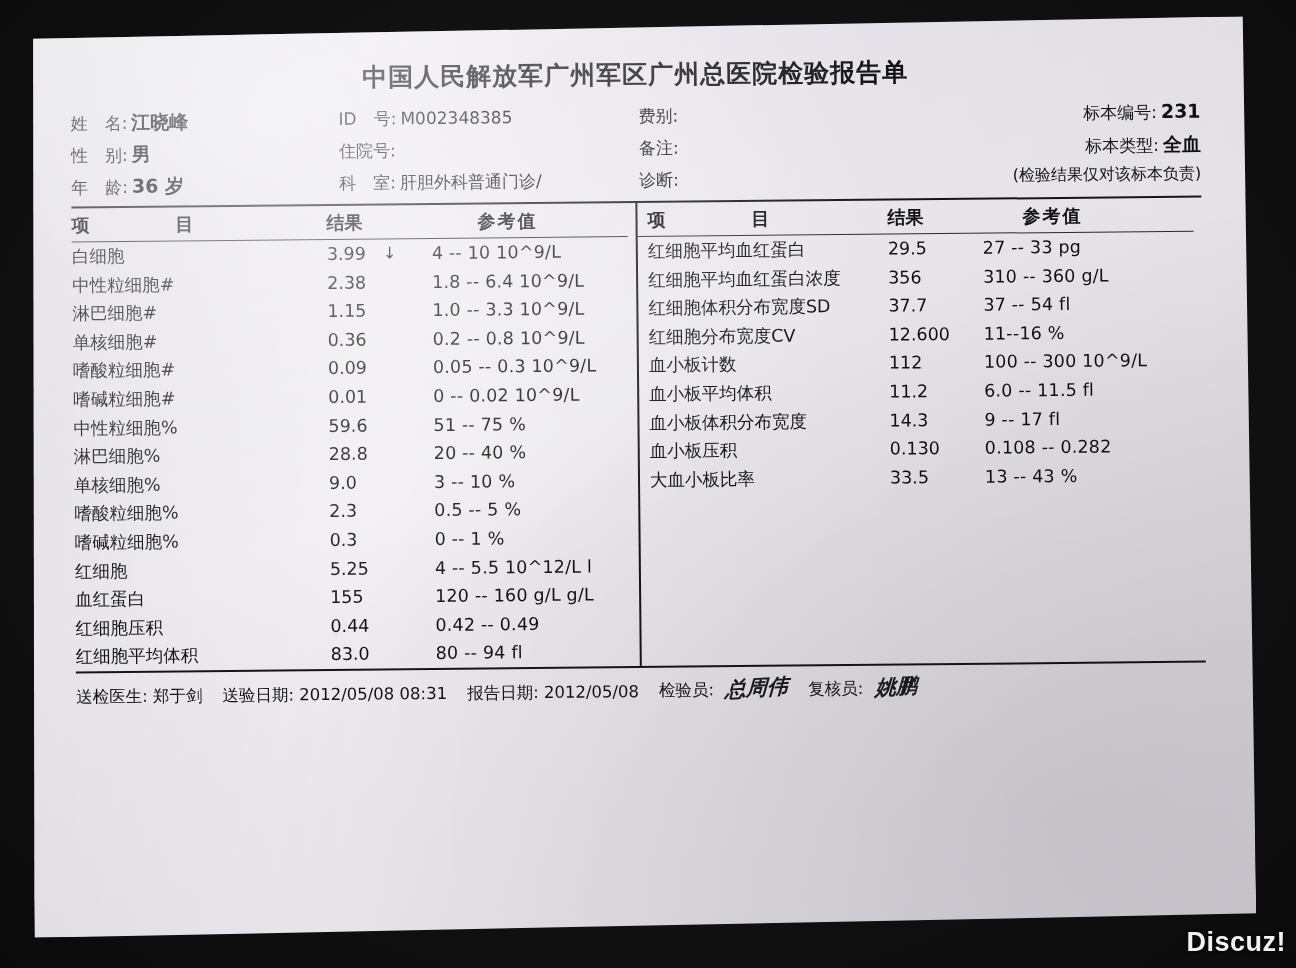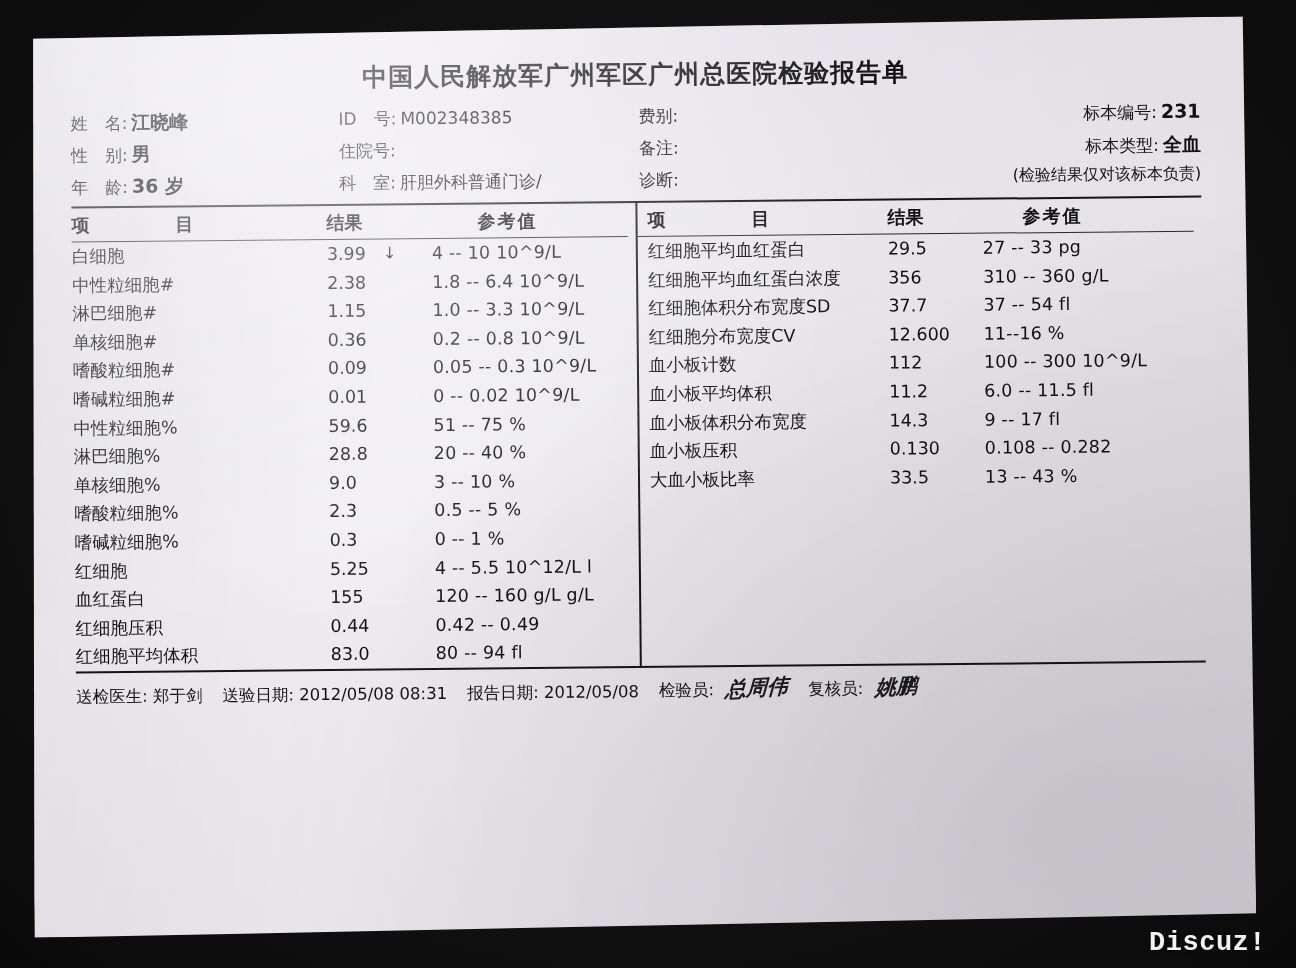--- a/index.html
+++ b/index.html
@@ -138,26 +138,26 @@
     font-weight: bold;
     font-size: 21px;
     transform: rotate(-3deg) skewX(-6deg);
     color: #1b1b22;
     display: inline-block;
     margin-left: 6px;
   }
 
   #watermark {
     position: absolute;
-    right: 30px;
+    right: 10px;
     bottom: 10px;
     color: #f2f2f2;
     font-size: 27px;
     font-weight: bold;
-    font-family: Liberation Mono, monospace;
+    font-family: Liberation Sans, sans-serif;
     letter-spacing: 0.5px;
     text-shadow: 0 1px 3px rgba(0,0,0,0.7);
   }
 </style>
 </head>
 <body>
 
 <div id="stage">
 
   <div id="sheet">

